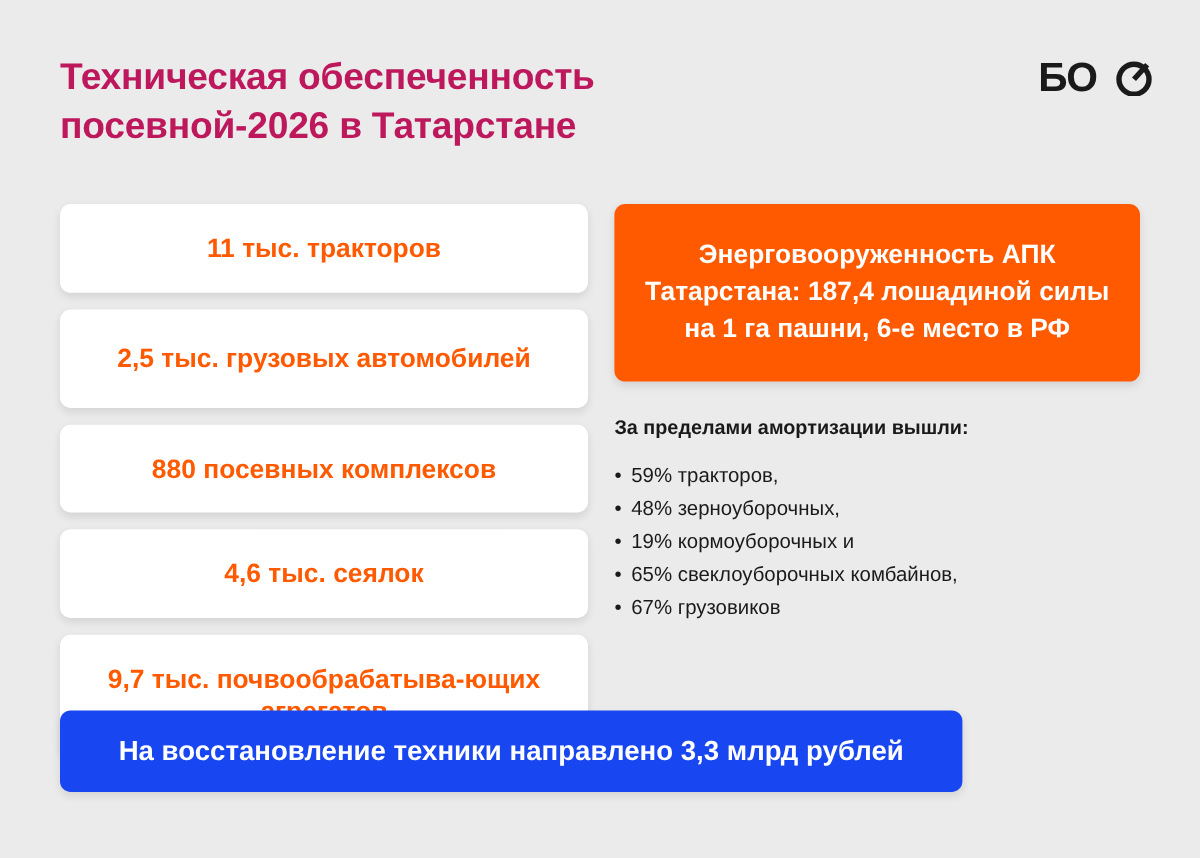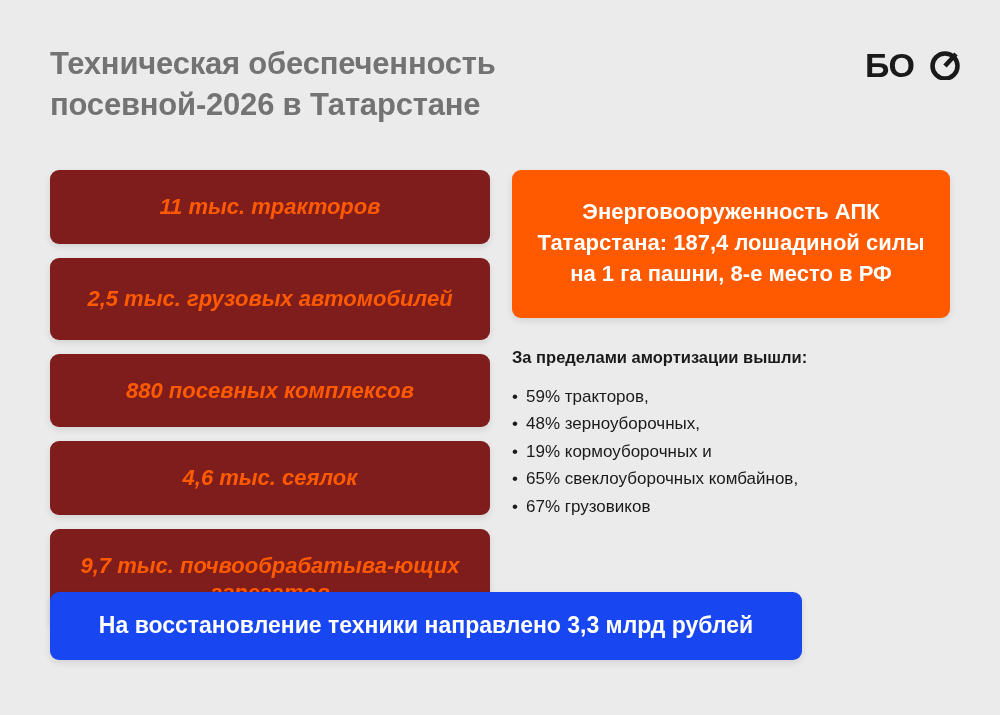--- a/index.html
+++ b/index.html
@@ -20,21 +20,21 @@
   
   .header {
     position: absolute;
     left: 50px;
     top: 44px;
     right: 40px;
   }
   .title {
     font-size: 31px;
     font-weight: bold;
-    color: #737373;
+    color: #be185d;
     line-height: 1.32;
     letter-spacing: -0.2px;
     max-width: 640px;
   }
   .logo {
     position: absolute;
     right: 0;
     top: 4px;
     display: flex;
     align-items: center;
@@ -54,31 +54,30 @@
   }
 
   
   .left-col {
     position: absolute;
     left: 50px;
     top: 170px;
     width: 440px;
   }
   .stat-card {
-    background: #7f1d1d;
+    background: #ffffff;
     border-radius: 9px;
     box-shadow: 0 3px 7px rgba(0,0,0,0.10);
     margin-bottom: 14px;
     padding: 23px 18px;
     display: flex;
     align-items: center;
     justify-content: center;
     text-align: center;
     min-height: 54px;
-    font-style: italic;
   }
   .stat-card .stat-text {
     font-size: 22px;
     font-weight: bold;
     color: #ff5a00;
     line-height: 1.25;
   }
   .stat-card.two-line { min-height: 82px; }
 
   
@@ -179,21 +178,21 @@
     <div class="stat-card">
       <span class="stat-text">4,6 тыс. сеялок</span>
     </div>
     <div class="stat-card two-line">
       <span class="stat-text">9,7 тыс. почвообрабатыва-ющих агрегатов</span>
     </div>
   </div>
 
   <div class="right-col">
     <div class="orange-box">
-      <div class="obox-text">Энерговооруженность АПК Татарстана: 187,4 лошадиной силы на 1 га пашни, 8-е место в РФ</div>
+      <div class="obox-text">Энерговооруженность АПК Татарстана: 187,4 лошадиной силы на 1 га пашни, 6-е место в РФ</div>
     </div>
     <div class="amort-title">За пределами амортизации вышли:</div>
     <ul class="amort-list">
       <li>59% тракторов,</li>
       <li>48% зерноуборочных,</li>
       <li>19% кормоуборочных и</li>
       <li>65% свеклоуборочных комбайнов,</li>
       <li>67% грузовиков</li>
     </ul>
   </div>

